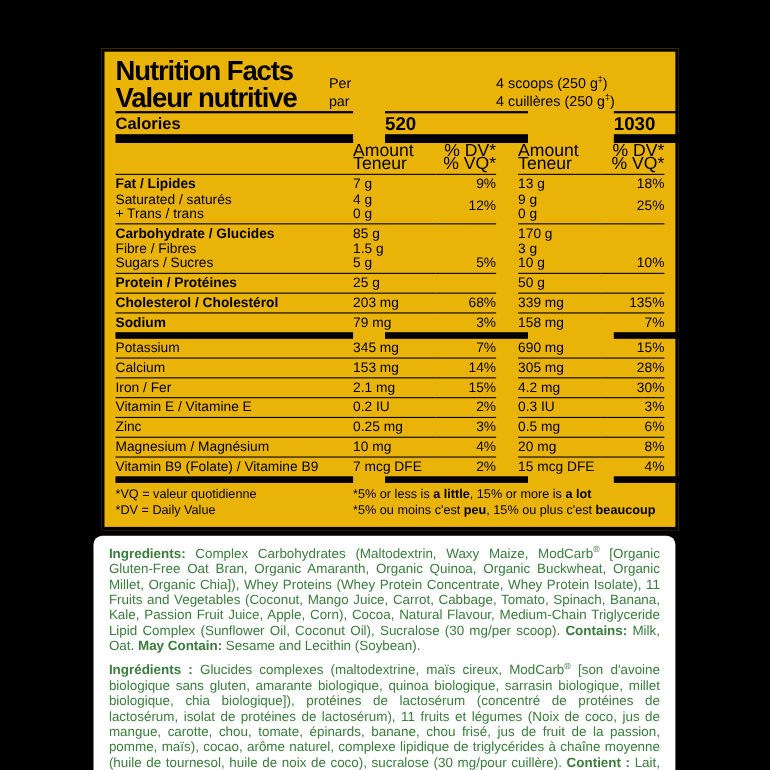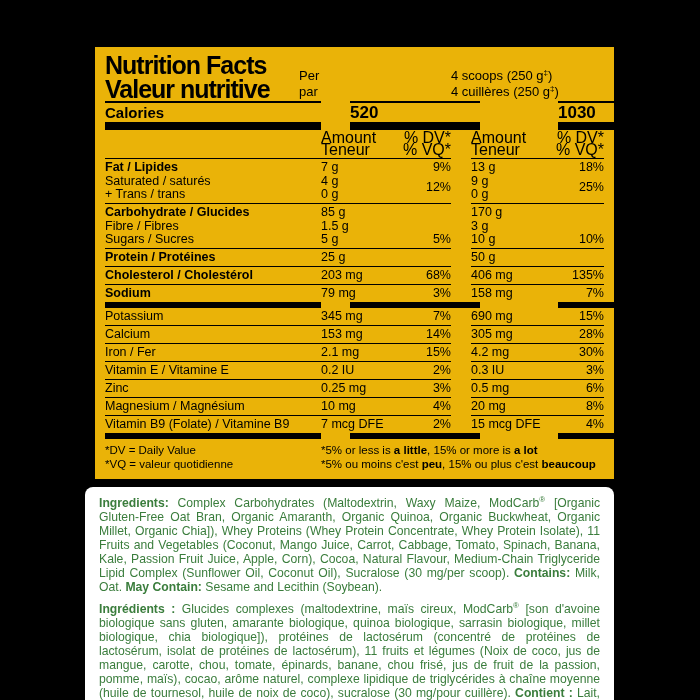--- a/index.html
+++ b/index.html
@@ -179,21 +179,21 @@
         <span class="cell dv"></span>
         <span class="cell gap"></span>
         <span class="cell">50 g</span>
         <span class="cell dv"></span>
       </div>
       <div class="nrow">
         <span class="cell lbl b">Cholesterol / Cholestérol</span>
         <span class="cell">203 mg</span>
         <span class="cell dv">68%</span>
         <span class="cell gap"></span>
-        <span class="cell">406 mg</span>
+        <span class="cell">339 mg</span>
         <span class="cell dv">135%</span>
       </div>
       <div class="nrow">
         <span class="cell lbl b">Sodium</span>
         <span class="cell">79 mg</span>
         <span class="cell dv">3%</span>
         <span class="cell gap"></span>
         <span class="cell">158 mg</span>
         <span class="cell dv">7%</span>
       </div>
@@ -267,22 +267,22 @@
 
   <div class="crow bars thin">
     <span class="seg"></span>
     <span class="seg"></span>
     <span class="gapseg"></span>
     <span class="seg"></span>
   </div>
 
   <div class="fnotes">
     <div>
+      <div>*VQ = valeur quotidienne</div>
       <div>*DV = Daily Value</div>
-      <div>*VQ = valeur quotidienne</div>
     </div>
     <div>
       <div><span>*5% or less is </span><span style="font-weight: bold;">a little</span><span>, 15% or more is </span><span style="font-weight: bold;">a lot</span></div>
       <div><span>*5% ou moins c'est </span><span style="font-weight: bold;">peu</span><span>, 15% ou plus c'est </span><span style="font-weight: bold;">beaucoup</span></div>
     </div>
   </div>
 </div>
 
 <div class="ing-panel">
   <p class="ing" style="color: rgb(58, 125, 60);"><span style="font-weight: bold;">Ingredients:</span><span> Complex Carbohydrates (Maltodextrin, Waxy Maize, ModCarb</span><span class="sup">®</span><span> [Organic Gluten-Free Oat Bran, Organic Amaranth, Organic Quinoa, Organic Buckwheat, Organic Millet, Organic Chia]), Whey Proteins (Whey Protein Concentrate, Whey Protein Isolate), 11 Fruits and Vegetables (Coconut, Mango Juice, Carrot, Cabbage, Tomato, Spinach, Banana, Kale, Passion Fruit Juice, Apple, Corn), Cocoa, Natural Flavour, Medium-Chain Triglyceride Lipid Complex (Sunflower Oil, Coconut Oil), Sucralose (30 mg/per scoop). </span><span style="font-weight: bold;">Contains:</span><span> Milk, Oat. </span><span style="font-weight: bold;">May Contain:</span><span> Sesame and Lecithin (Soybean).</span></p>

